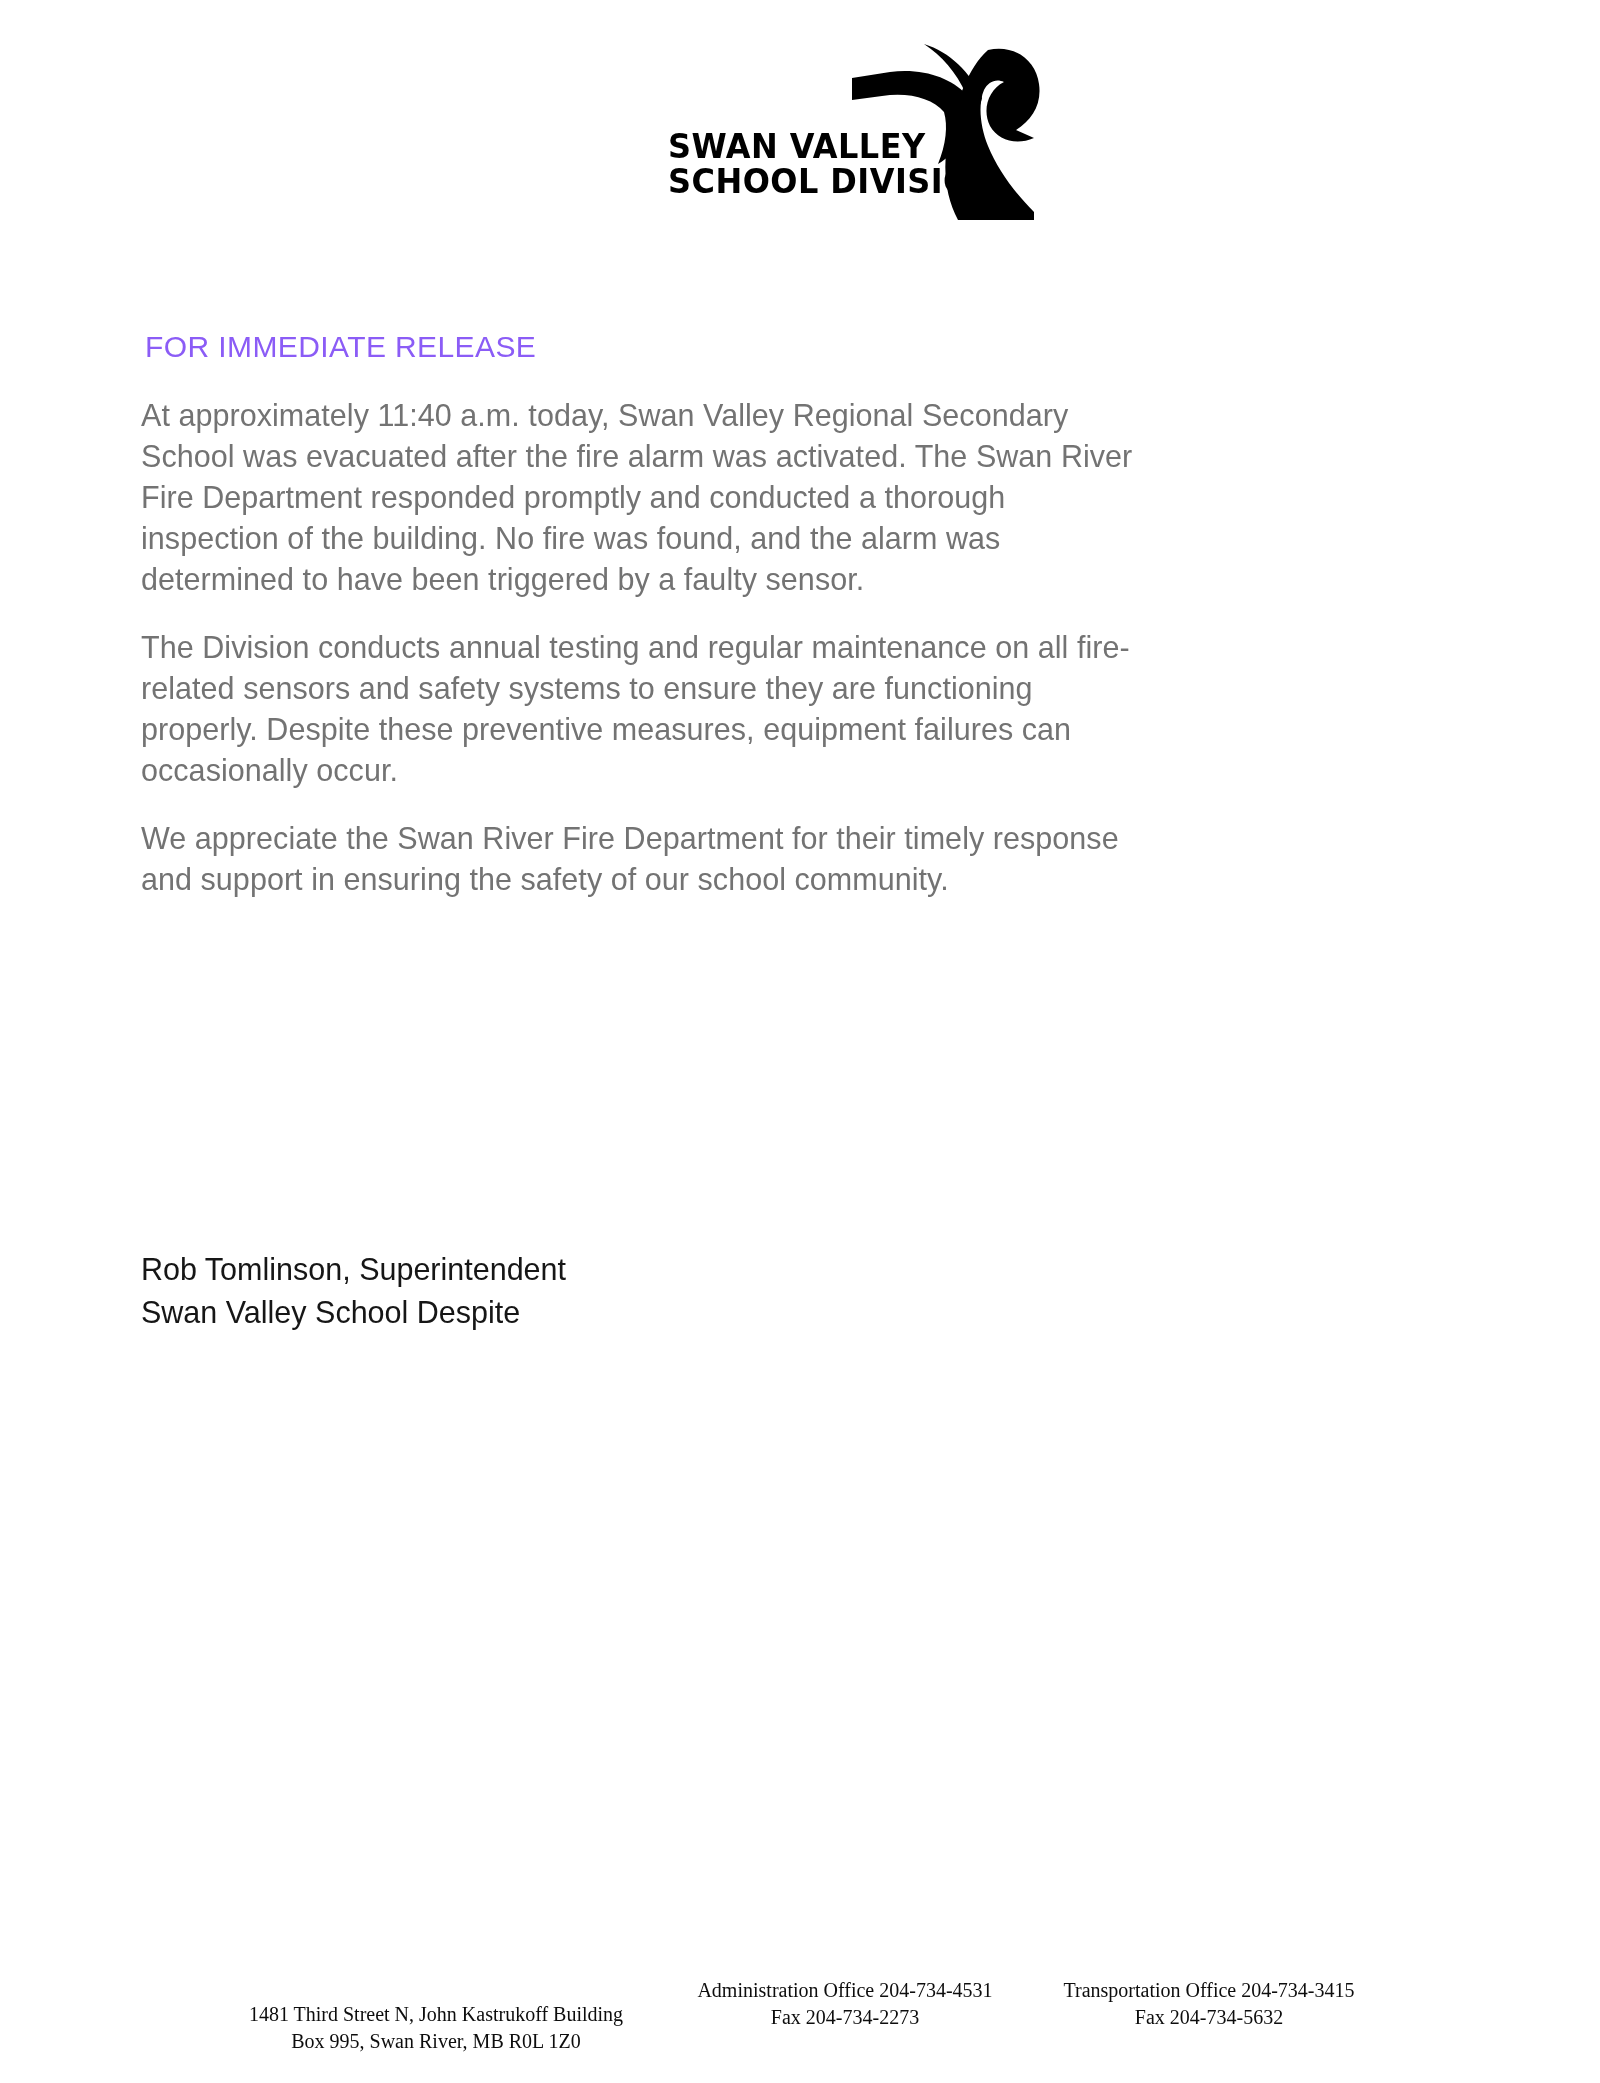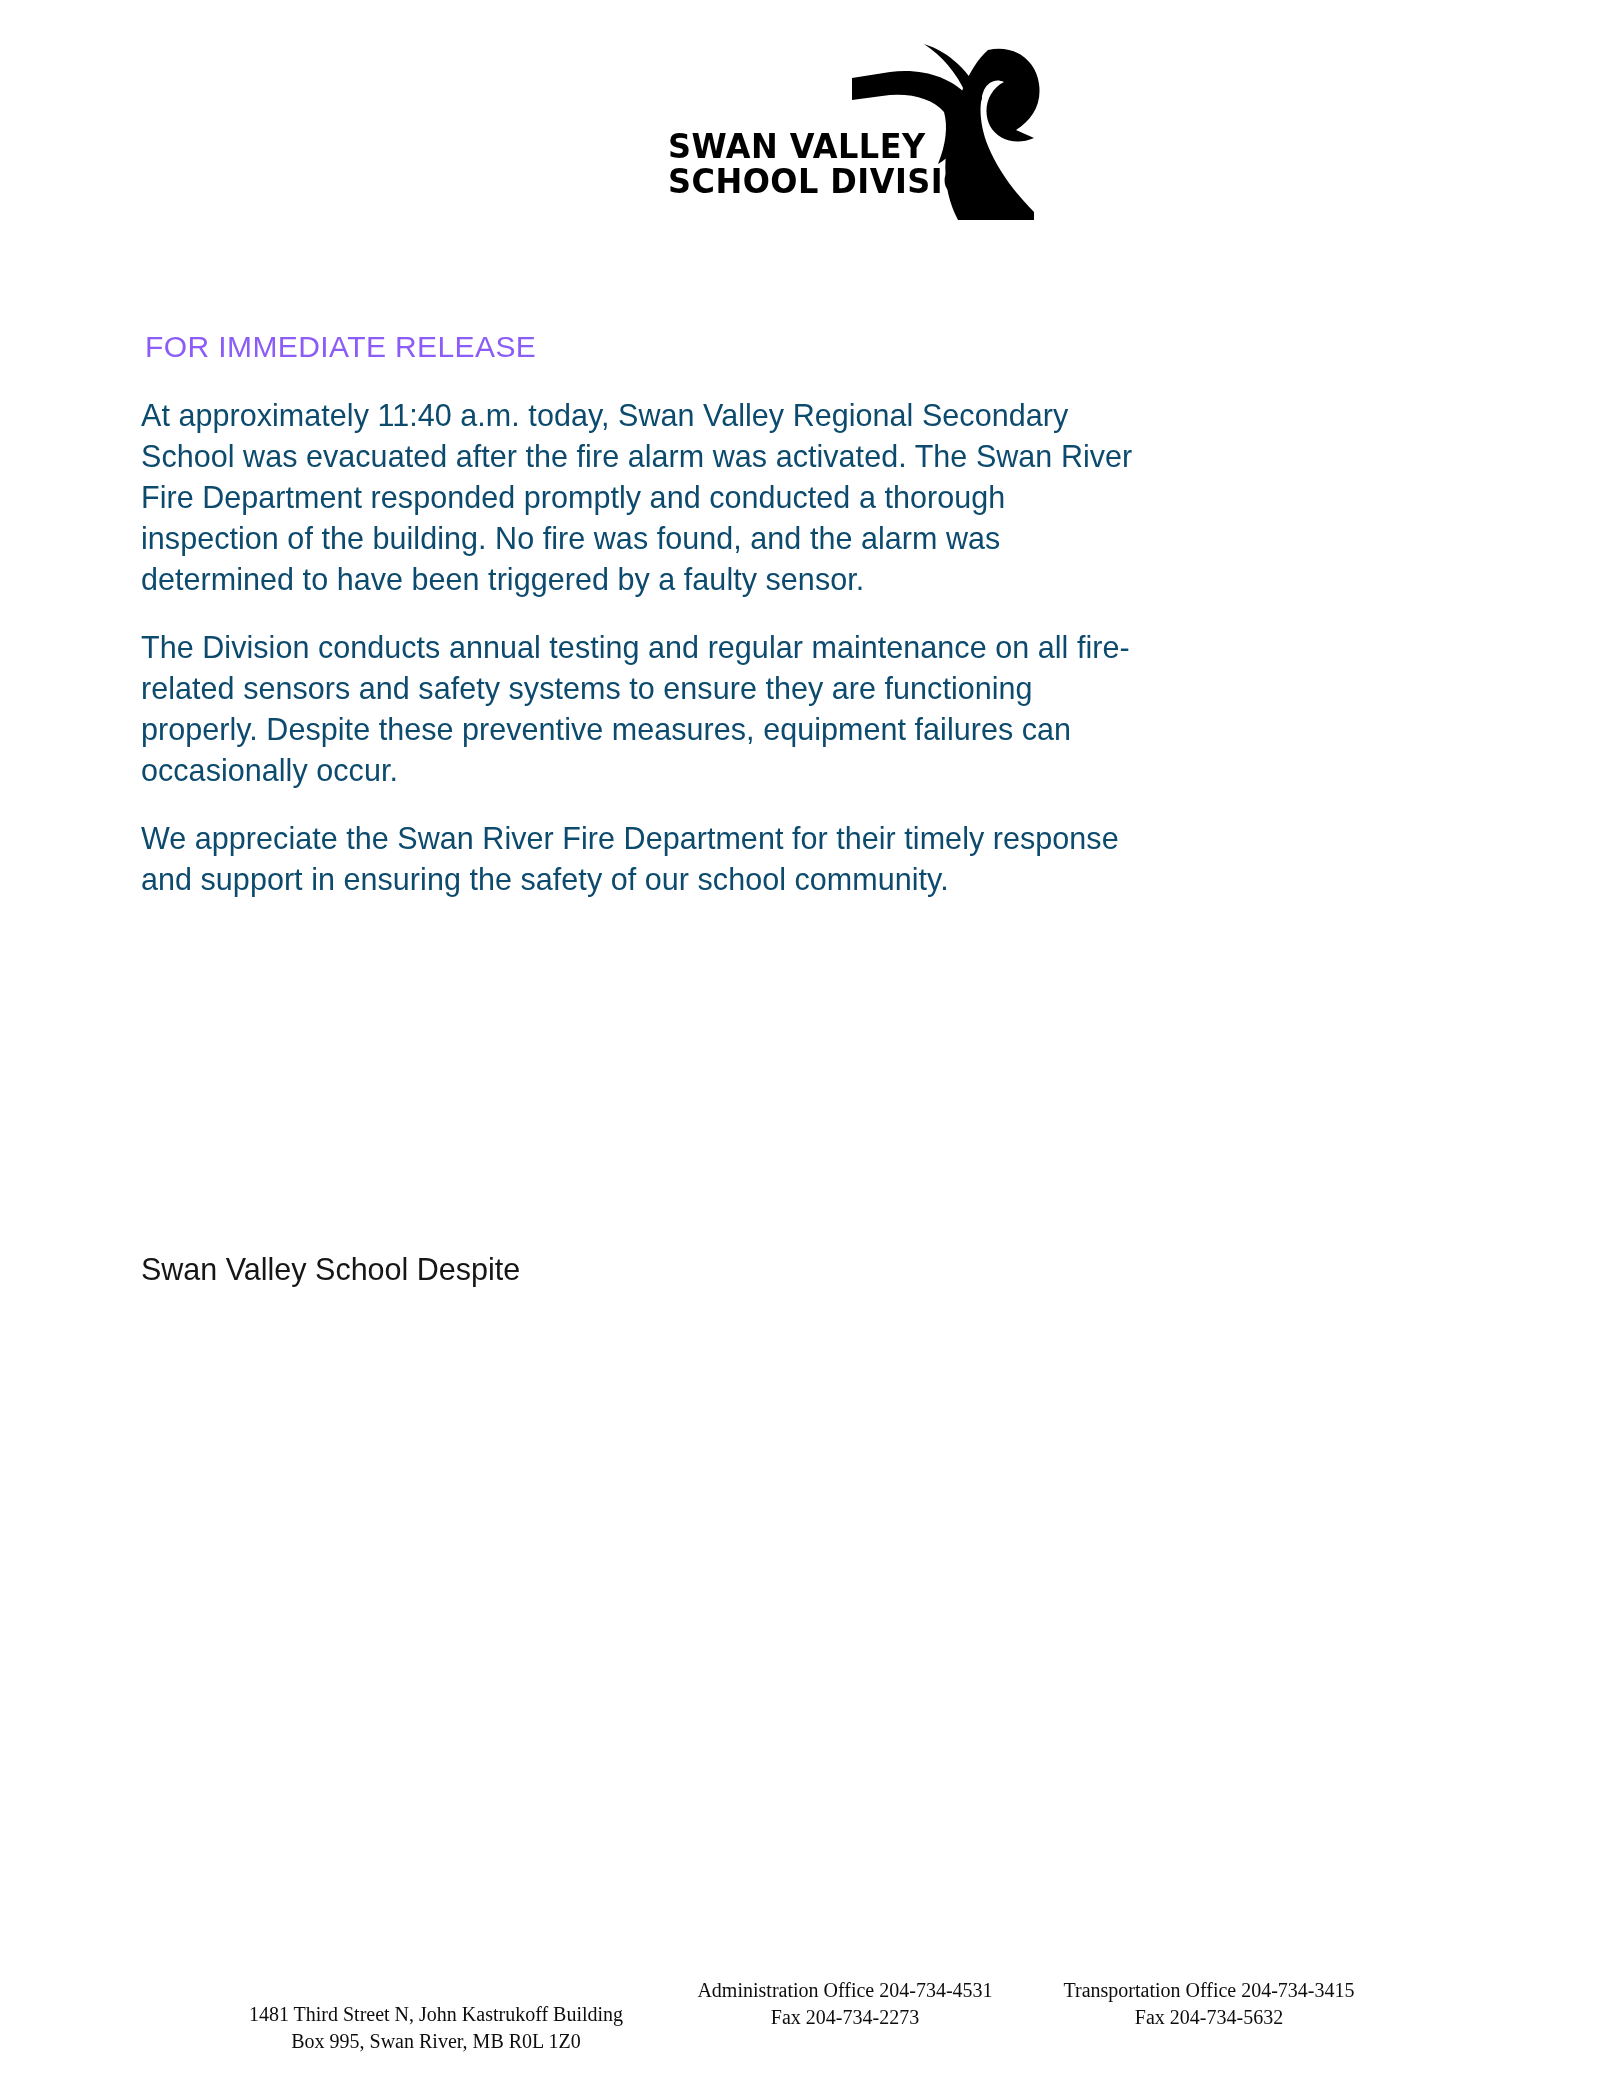--- a/index.html
+++ b/index.html
@@ -75,21 +75,21 @@
   }
   .body-text {
     position: absolute;
     left: 141px;
     top: 395px;
     width: 1010px;
   }
   .para {
     font-size: 30.5px;
     line-height: 41px;
-    color: #0c4a6e;
+    color: #737373;
     margin: 0 0 27px 0;
     letter-spacing: 0.05px;
     width: 1010px;
   }
   .para:last-child { margin-bottom: 12px; }
 
   .signature {
     position: absolute;
     left: 141px;
     top: 1248px;
@@ -177,20 +177,21 @@
     <div class="release-label">FOR IMMEDIATE RELEASE</div>
   </div>
 
   <div class="body-text">
     <p class="para">At approximately 11:40 a.m. today, Swan Valley Regional Secondary School was evacuated after the fire alarm was activated. The Swan River Fire Department responded promptly and conducted a thorough inspection of the building. No fire was found, and the alarm was determined to have been triggered by a faulty sensor.</p>
     <p class="para">The Division conducts annual testing and regular maintenance on all fire-related sensors and safety systems to ensure they are functioning properly. Despite these preventive measures, equipment failures can occasionally occur.</p>
     <p class="para">We appreciate the Swan River Fire Department for their timely response and support in ensuring the safety of our school community.</p>
   </div>
 
   <div class="signature">
+    <p class="sig-line">Rob Tomlinson, Superintendent</p>
     <p class="sig-line">Swan Valley School Despite</p>
   </div>
 
   <div class="footer">
     <div class="footer-inner">
       <div class="footer-col col-left">
         <span class="f-line">1481 Third Street N, John Kastrukoff Building</span>
         <span class="f-line">Box 995, Swan River, MB R0L 1Z0</span>
       </div>
       <div class="footer-col col-mid">

